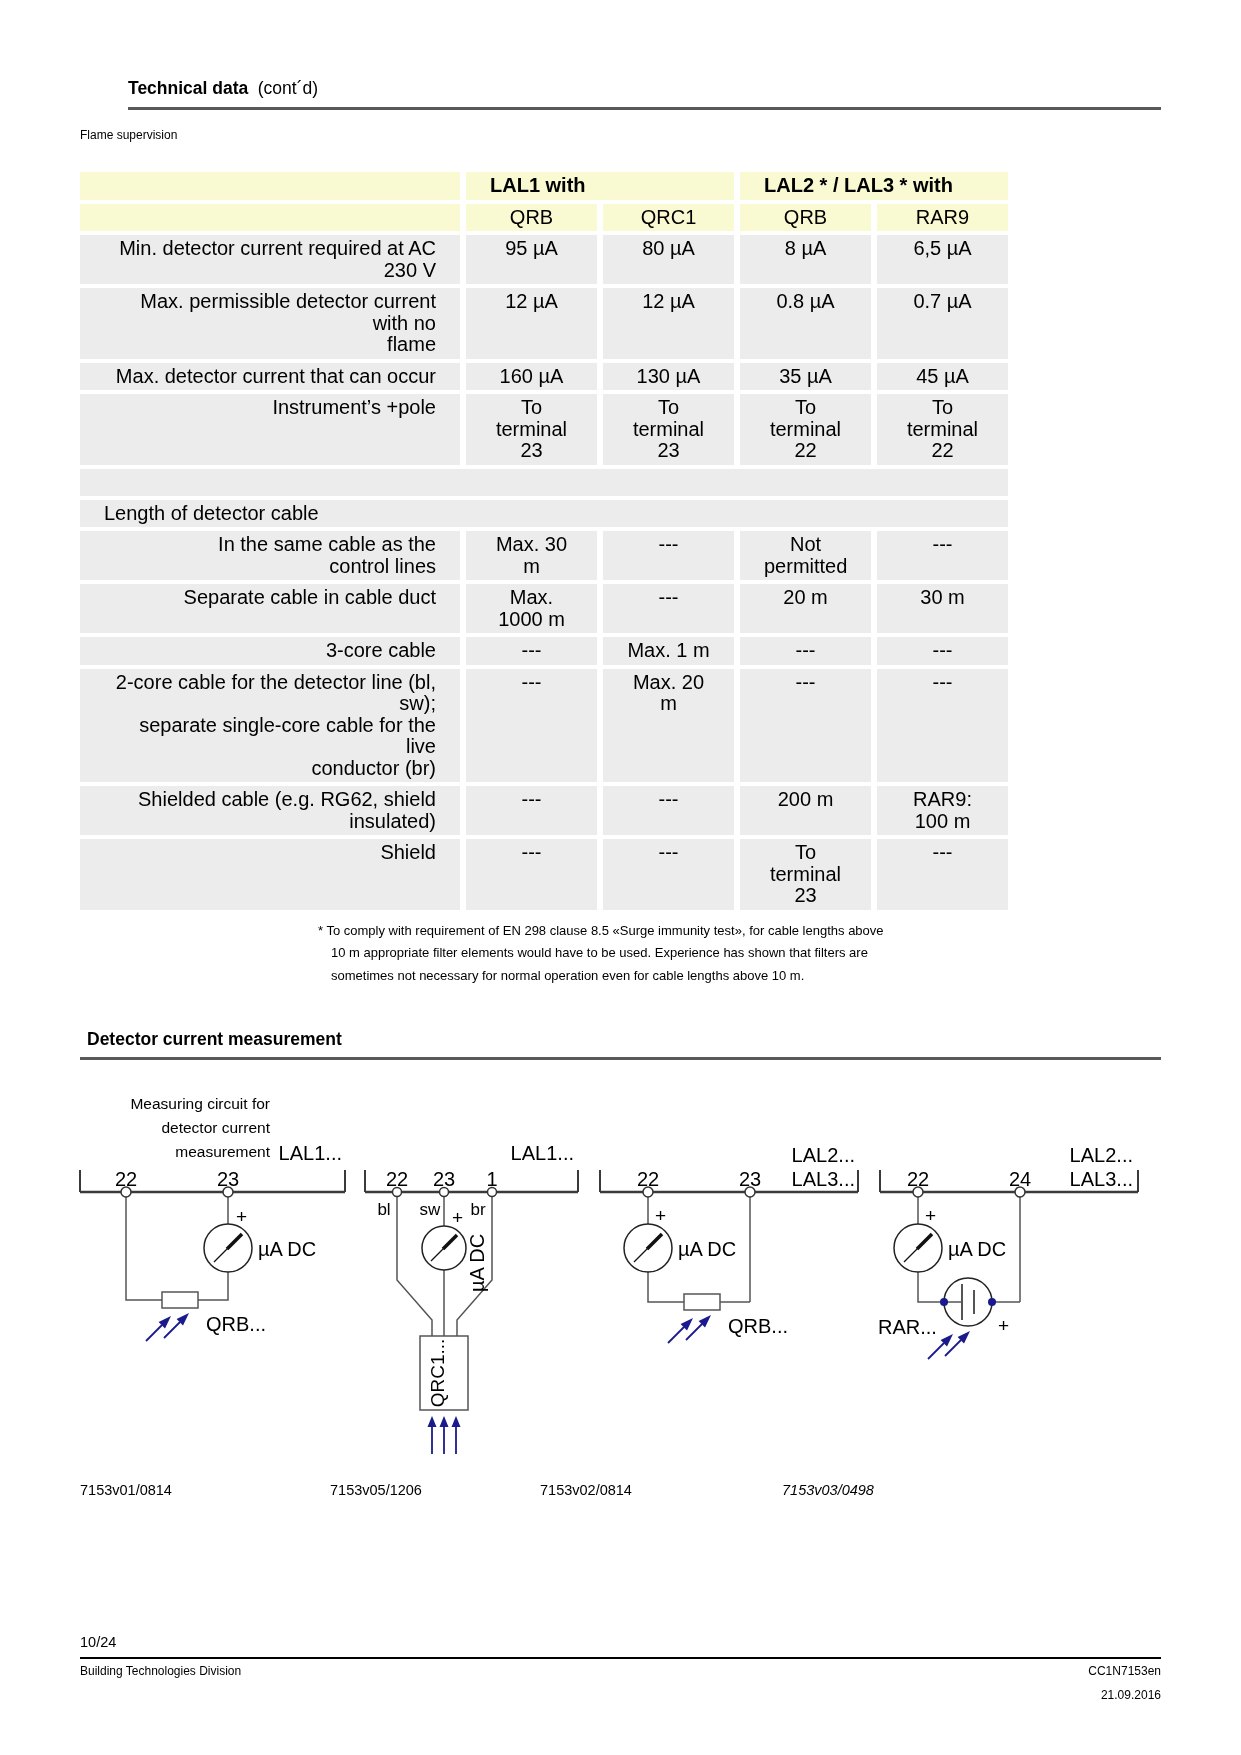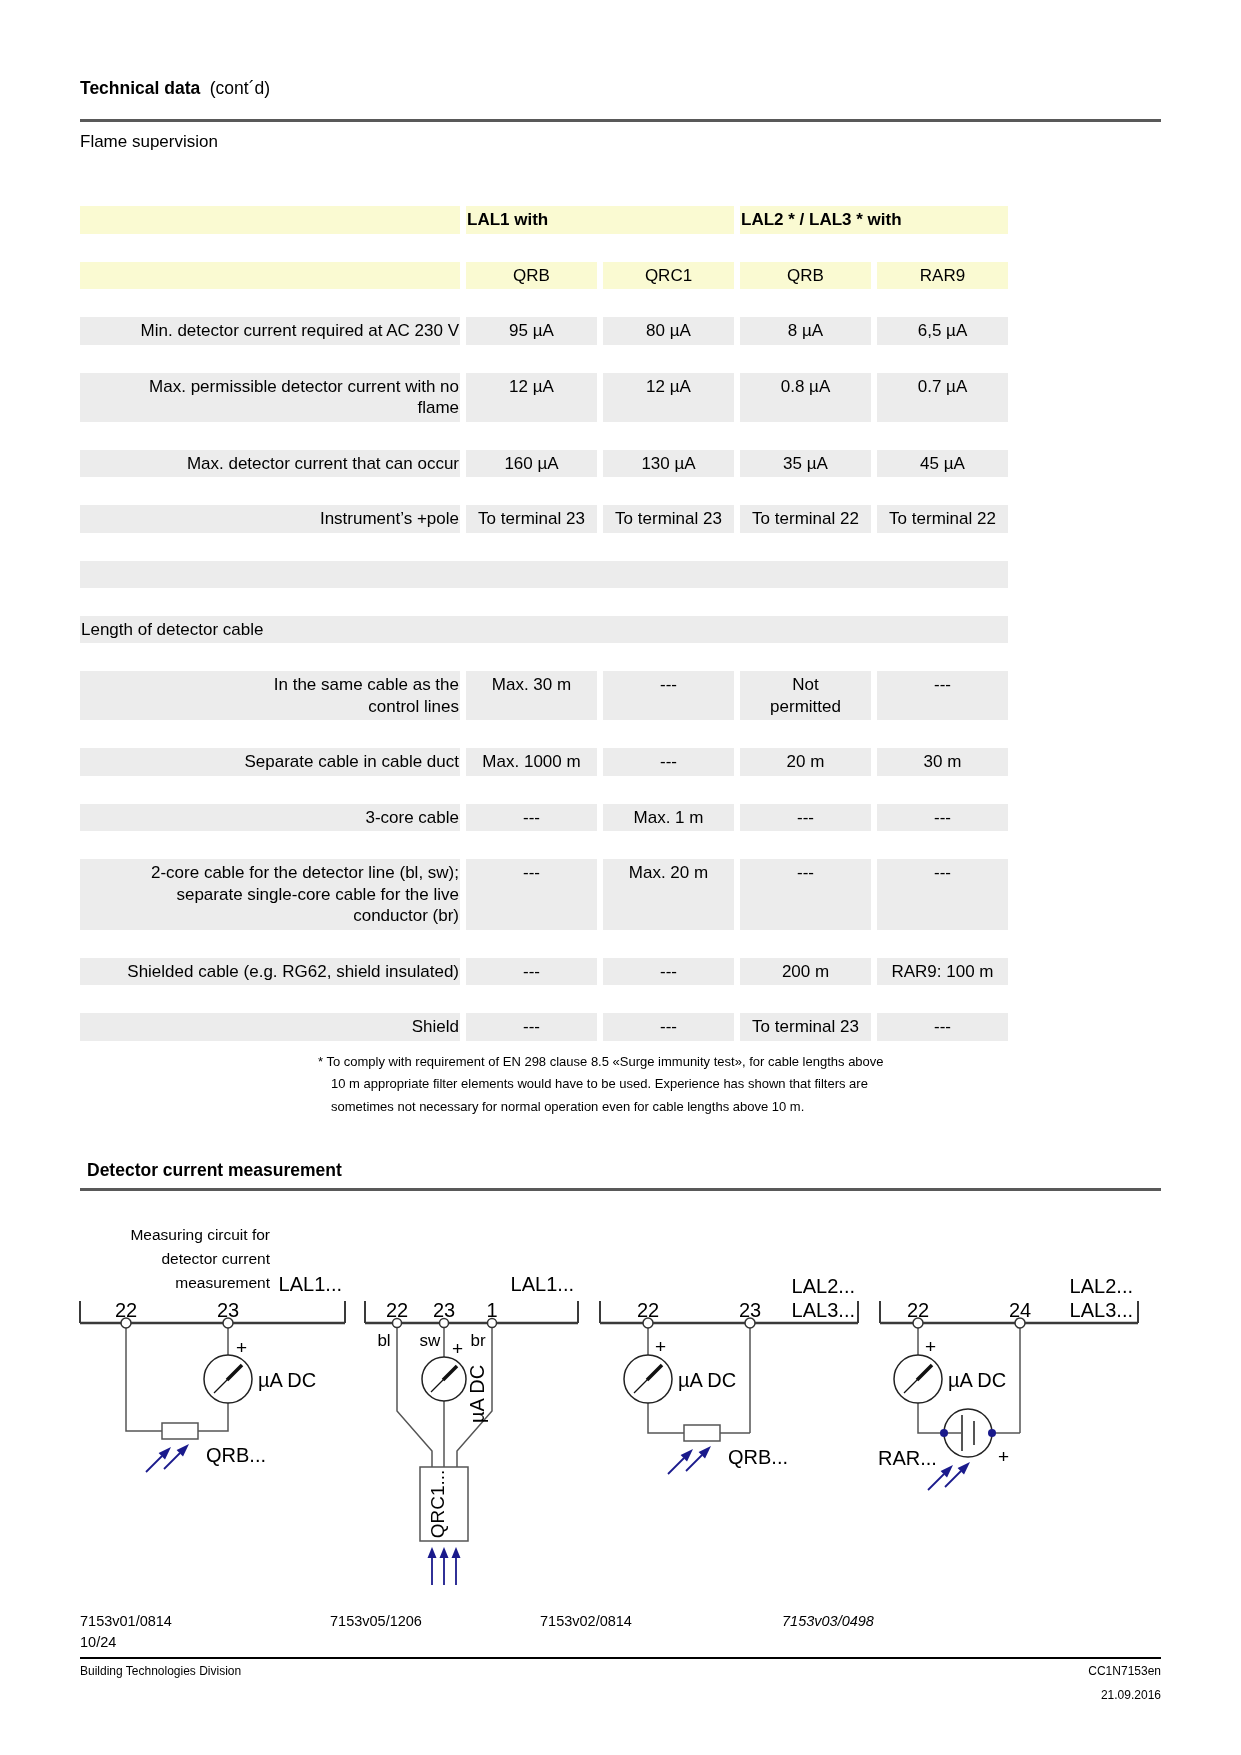--- a/index.html
+++ b/index.html
@@ -8,29 +8,29 @@
     width:1241px;height:1755px;
     background:#ffffff;
     margin:0 auto;
     box-sizing:border-box;
     padding:78px 80px 0 80px;
     font-family:"Liberation Sans", sans-serif;
     color:#000;
     overflow:hidden;
   }
   
-  .h1wrap{border-bottom:3px solid #595959;padding-bottom:20px;}
+  .h1wrap{border-bottom:3px solid #595959;padding-bottom:8px;margin-left:48px;}
   .h1{font-size:17.5px;font-weight:bold;display:inline;}
   .h1sfx{font-size:17.5px;font-weight:normal;display:inline;margin-left:5px;}
-  .flame{margin-top:10px;margin-bottom:30px;font-size:17px;}
+  .flame{margin-top:18px;margin-bottom:30px;font-size:12px;}
   
   .tbl{width:928px;}
   .tr{display:flex;gap:6px;margin-bottom:4px;}
-  .c{box-sizing:border-box;background:#ECECEC;font-size:17px;line-height:21.5px;
-     padding:3px 1px;white-space:pre-line;min-height:27px;margin-top:24px;}
+  .c{box-sizing:border-box;background:#ECECEC;font-size:20px;line-height:21.5px;
+     padding:3px 24px;white-space:pre-line;min-height:27px;}
   .lbl{width:380px;text-align:right;}
   .val{width:131px;text-align:center;}
   .group{width:268px;font-weight:bold;}
   .full{width:928px;}
   .spacerc{height:25px;}
   .th{background:#FAFAD2;}
   
   .footnote{margin:10px 0 0 238px;width:680px;font-size:13px;line-height:22.5px;}
   .fn-cont{padding-left:13px;}
   

